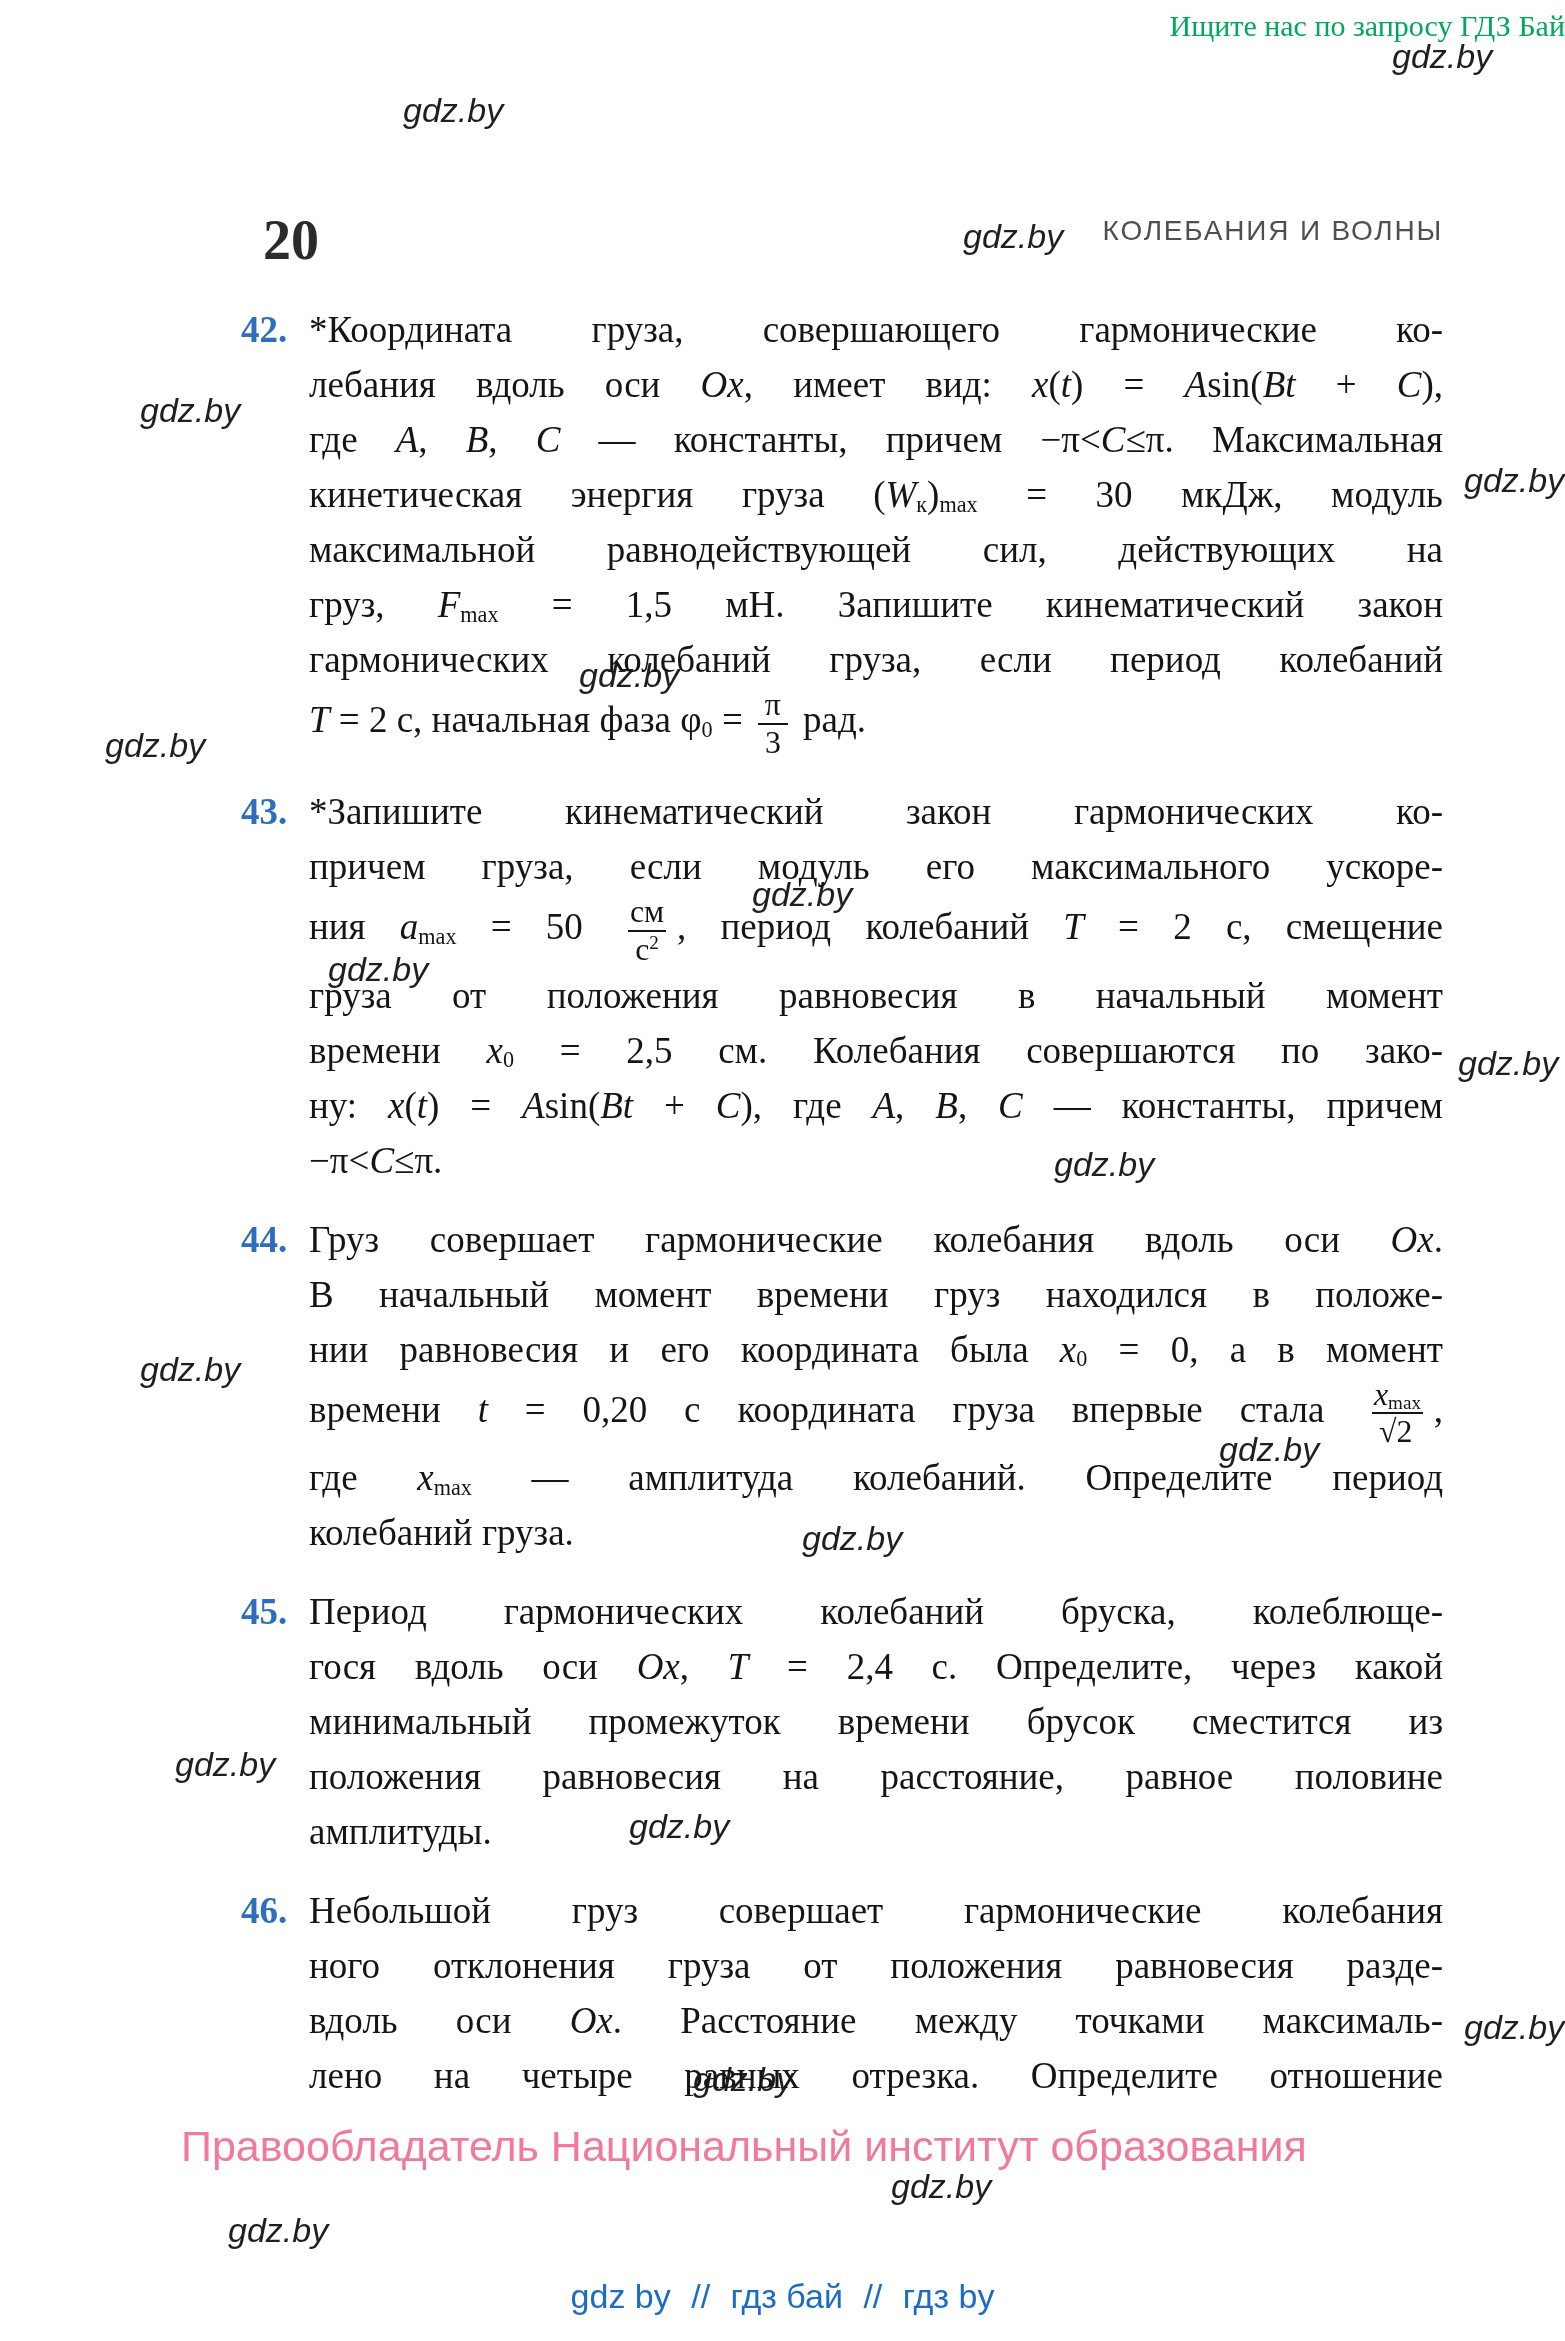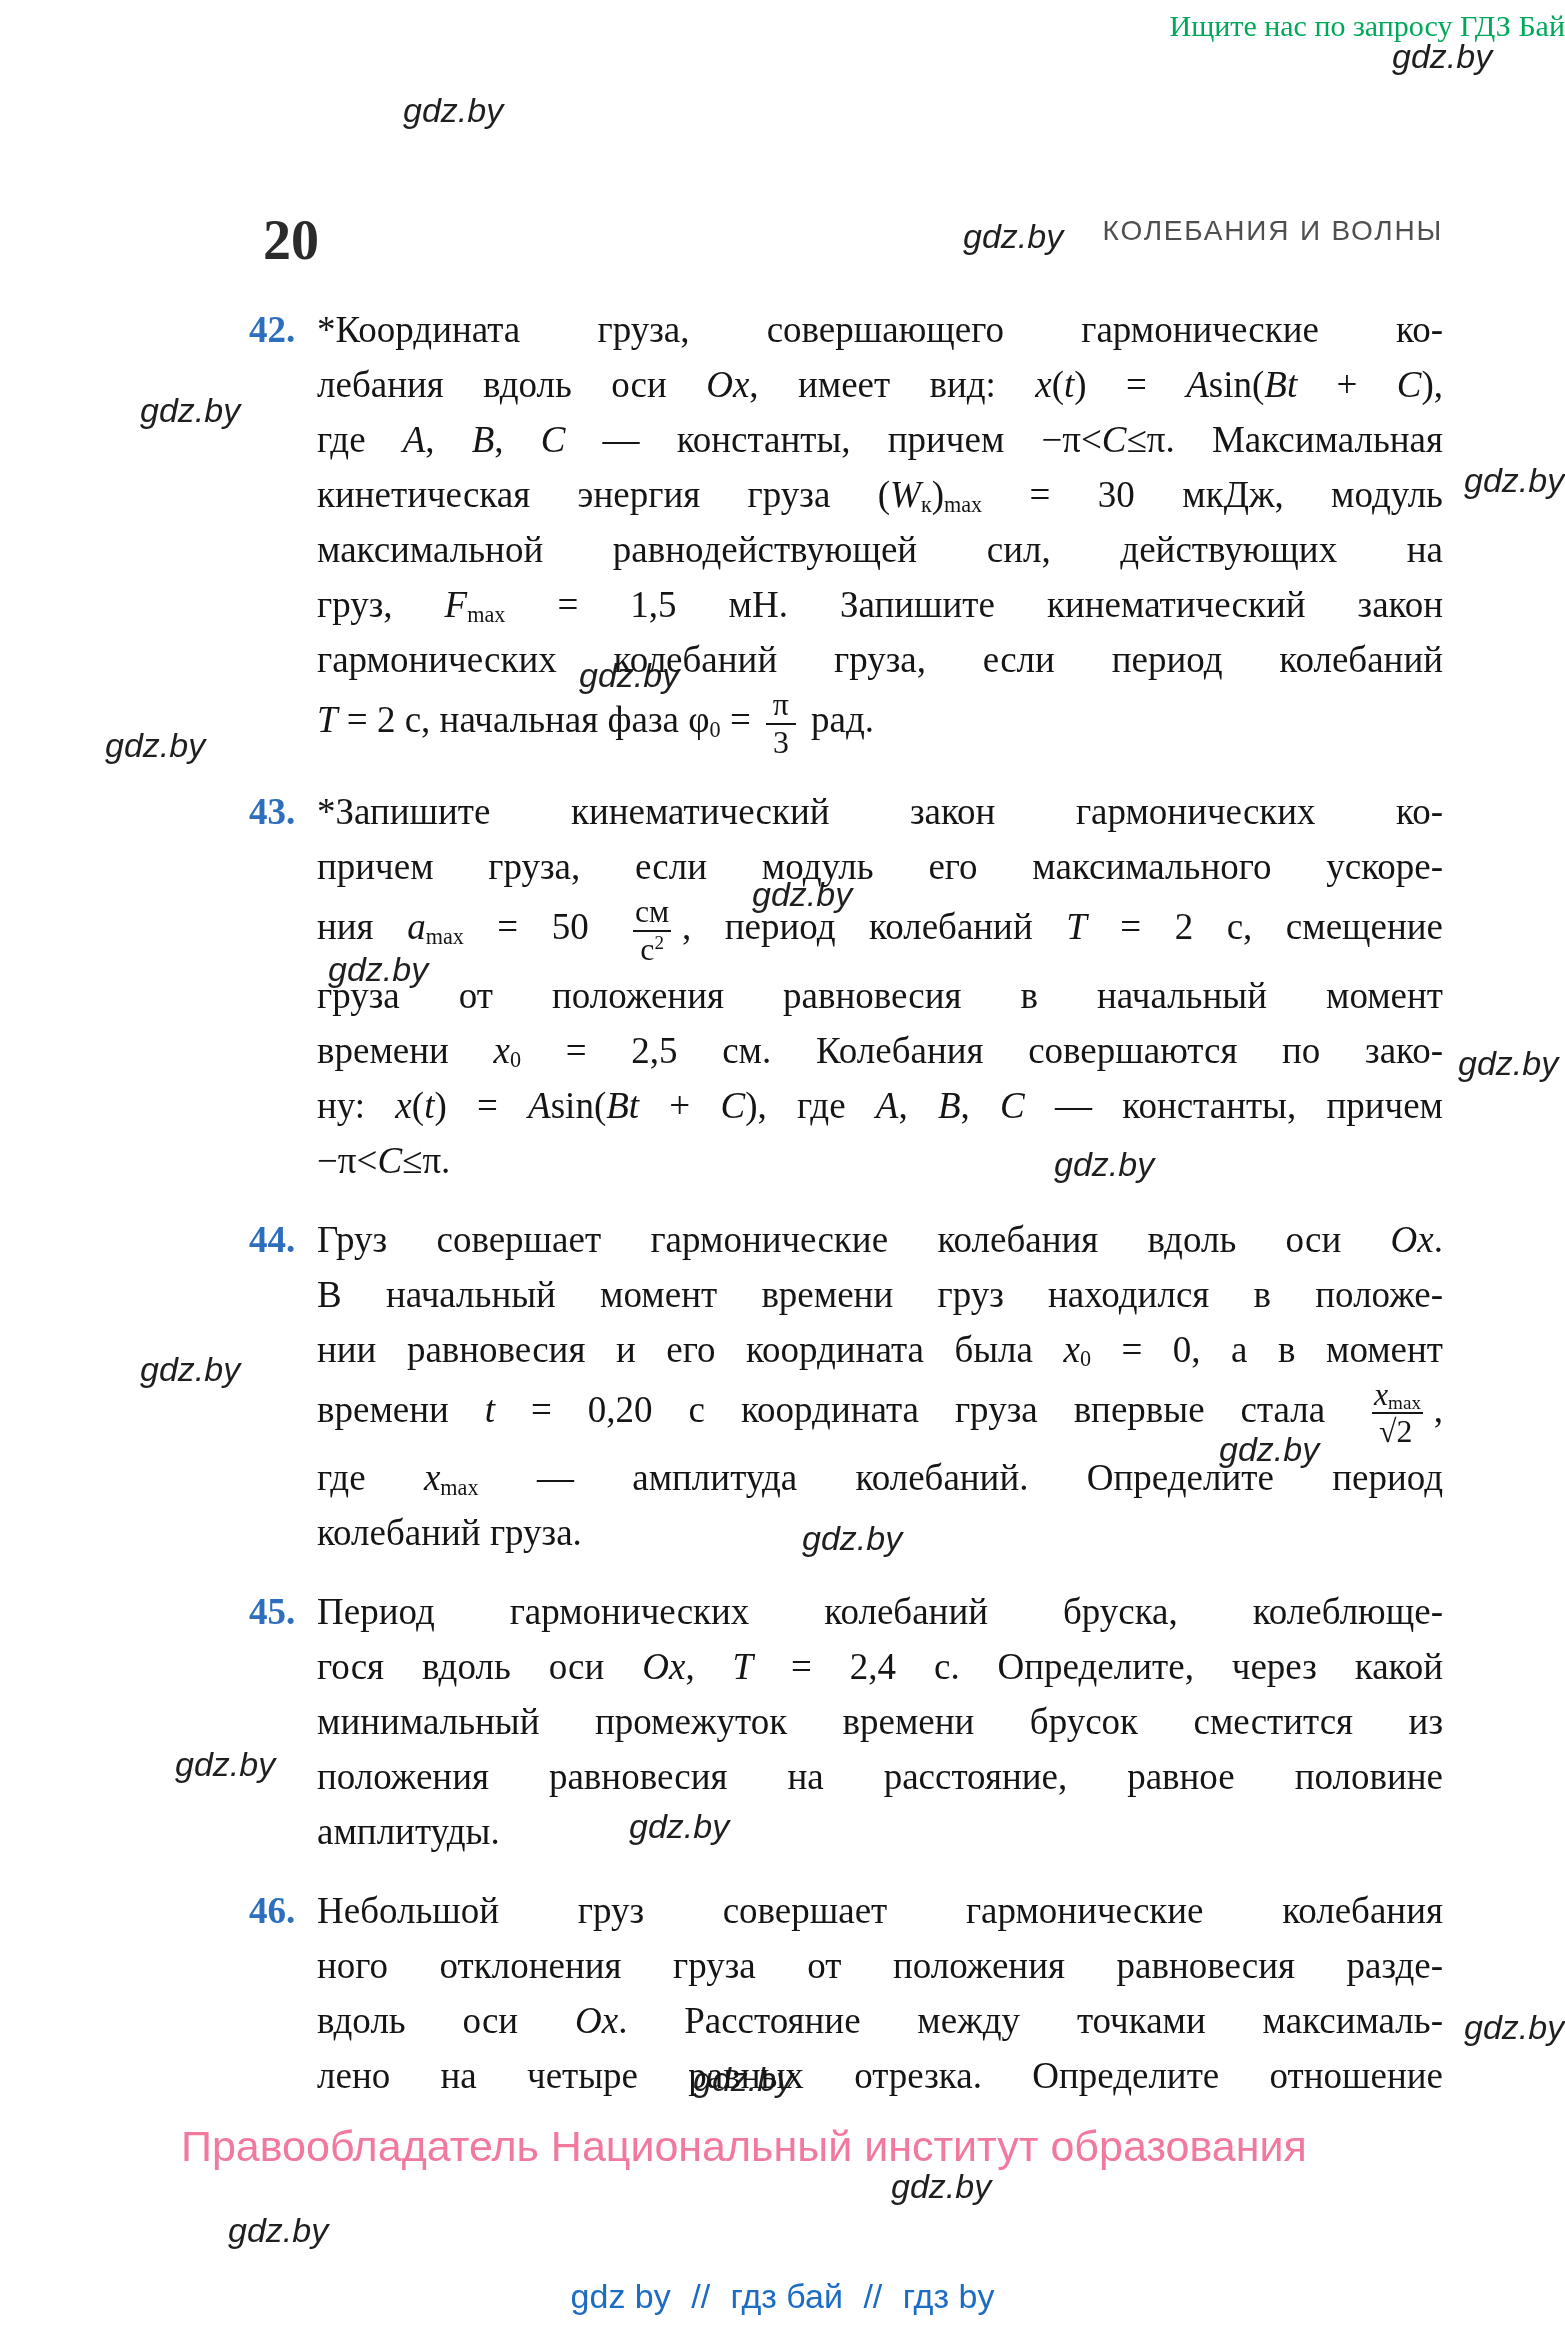--- a/index.html
+++ b/index.html
@@ -15,21 +15,21 @@
       font-family:Liberation Serif, serif;font-size:30px;color:var(--notice,#00a859);}
 
   
   .header{position:absolute;top:208px;left:263px;right:122px;height:58px;}
   .page-num{position:absolute;left:0;top:0;font-weight:bold;font-size:56px;color:#2b2b2b;}
   .section-title{position:absolute;right:0;top:7px;font-family:"Liberation Sans","DejaVu Sans",sans-serif;
       font-size:28px;color:var(--header,#4f4f4f);letter-spacing:1.8px;}
 
   
   .content{position:absolute;top:302px;left:241px;width:1202px;font-size:37px;line-height:55px;}
-  .problem{position:relative;margin-bottom:24px;margin-left:8px;}
+  .problem{position:relative;margin-bottom:24px;}
   .pnum{position:absolute;left:0;top:0;color:var(--number,#2e6fbd);font-weight:bold;}
   .plines{margin-left:68px;}
   .pline{text-align:justify;}
   .pline.fill{text-align-last:justify;}
   .pline i{font-style:italic;}
   sub,sup{font-size:0.6em;line-height:0;}
   sub{vertical-align:baseline;position:relative;top:0.22em;}
   sup{vertical-align:baseline;position:relative;top:-0.55em;}
   .frac{display:inline-flex;flex-direction:column;align-items:center;vertical-align:middle;
         font-size:0.86em;line-height:1.12;margin:0 5.5px;}

